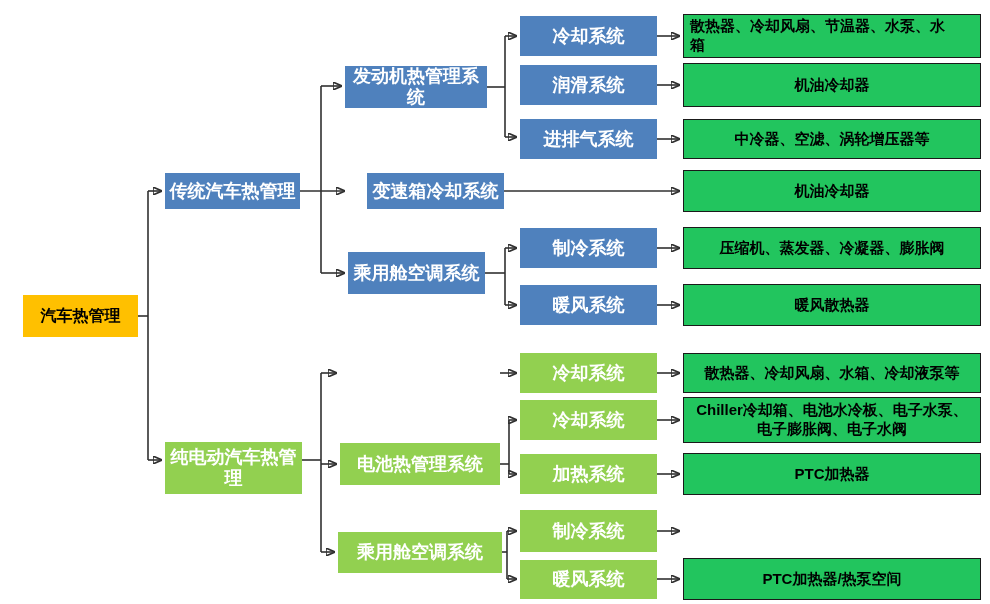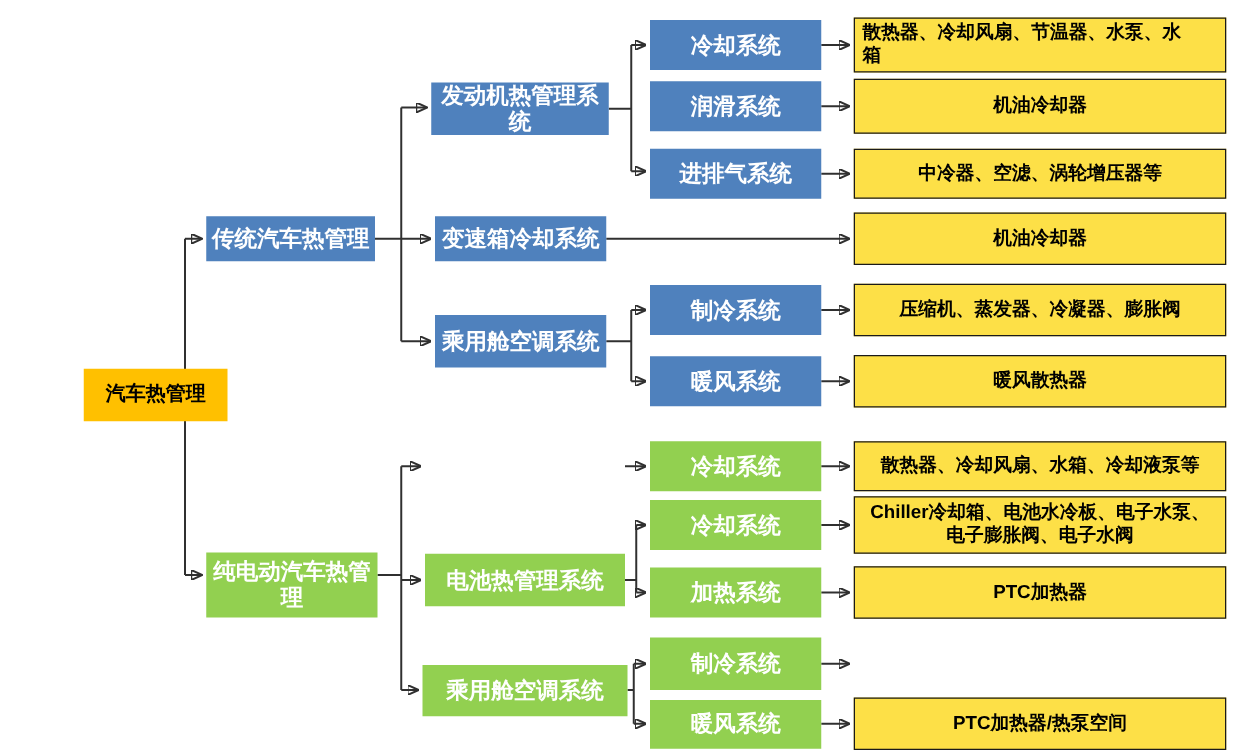--- a/index.html
+++ b/index.html
@@ -7,24 +7,24 @@
   .canvas{position:relative;width:990px;height:604px;background:#fff;overflow:hidden;}
   .wires{position:absolute;left:0;top:0;width:990px;height:604px;}
   .wires path{stroke:var(--c-line,#303030);stroke-width:1.6;fill:none;}
   .node{
     position:absolute;display:flex;align-items:center;justify-content:center;
     font-weight:bold;color:#fff;font-size:18px;text-align:center;line-height:1.15;
     box-sizing:border-box;
   }
   .blue{background:var(--c-blue,#4F81BD);}
   .green{background:var(--c-green,#92D050);}
-  .root{background:var(--c-root,#FFC000);color:#000;font-size:16px;margin-left:44px;}
+  .root{background:var(--c-root,#FFC000);color:#000;font-size:16px;}
   .leaf{
     position:absolute;display:flex;align-items:center;justify-content:center;
-    background:#fde047;border:1.7px solid var(--c-leaf_border,#1a1a1a);
+    background:#22c55e;border:1.7px solid var(--c-leaf_border,#1a1a1a);
     color:#000;font-weight:bold;font-size:15px;text-align:center;line-height:1.25;
     box-sizing:border-box;padding:1px 6px;
   }
   .leaf.left{justify-content:flex-start;text-align:left;}
   .leaf.left span{display:inline-block;max-width:264px;}
 </style>
 </head>
 <body>
 
 <div class="canvas">
@@ -89,21 +89,21 @@
       <path d="M657 579 H679" marker-end="url(#arrow)"></path>
     </g>
   </svg>
 
   <div class="node root" style="left:23px;top:295px;width:115px;height:42px">汽车热管理</div>
 
   <div class="node blue" style="left:165px;top:173px;width:135px;height:36px">传统汽车热管理</div>
   <div class="node green" style="left:165px;top:442px;width:137px;height:52px">纯电动汽车热管理</div>
 
   <div class="node blue" style="left:345px;top:66px;width:142px;height:42px">发动机热管理系统</div>
-  <div class="node blue" style="left:348px;top:173px;width:137px;height:36px">变速箱冷却系统</div>
+  <div class="node blue" style="left:367px;top:173px;width:137px;height:36px">变速箱冷却系统</div>
   <div class="node blue" style="left:348px;top:252px;width:137px;height:42px">乘用舱空调系统</div>
 
   <div class="node blue" style="left:520px;top:16px;width:137px;height:40px">冷却系统</div>
   <div class="node blue" style="left:520px;top:65px;width:137px;height:40px">润滑系统</div>
   <div class="node blue" style="left:520px;top:119px;width:137px;height:40px">进排气系统</div>
   <div class="node blue" style="left:520px;top:228px;width:137px;height:40px">制冷系统</div>
   <div class="node blue" style="left:520px;top:285px;width:137px;height:40px">暖风系统</div>
 
   <div class="leaf left" style="left:683px;top:14px;width:298px;height:44px">
     <span>散热器、冷却风扇、节温器、水泵、水箱</span>

